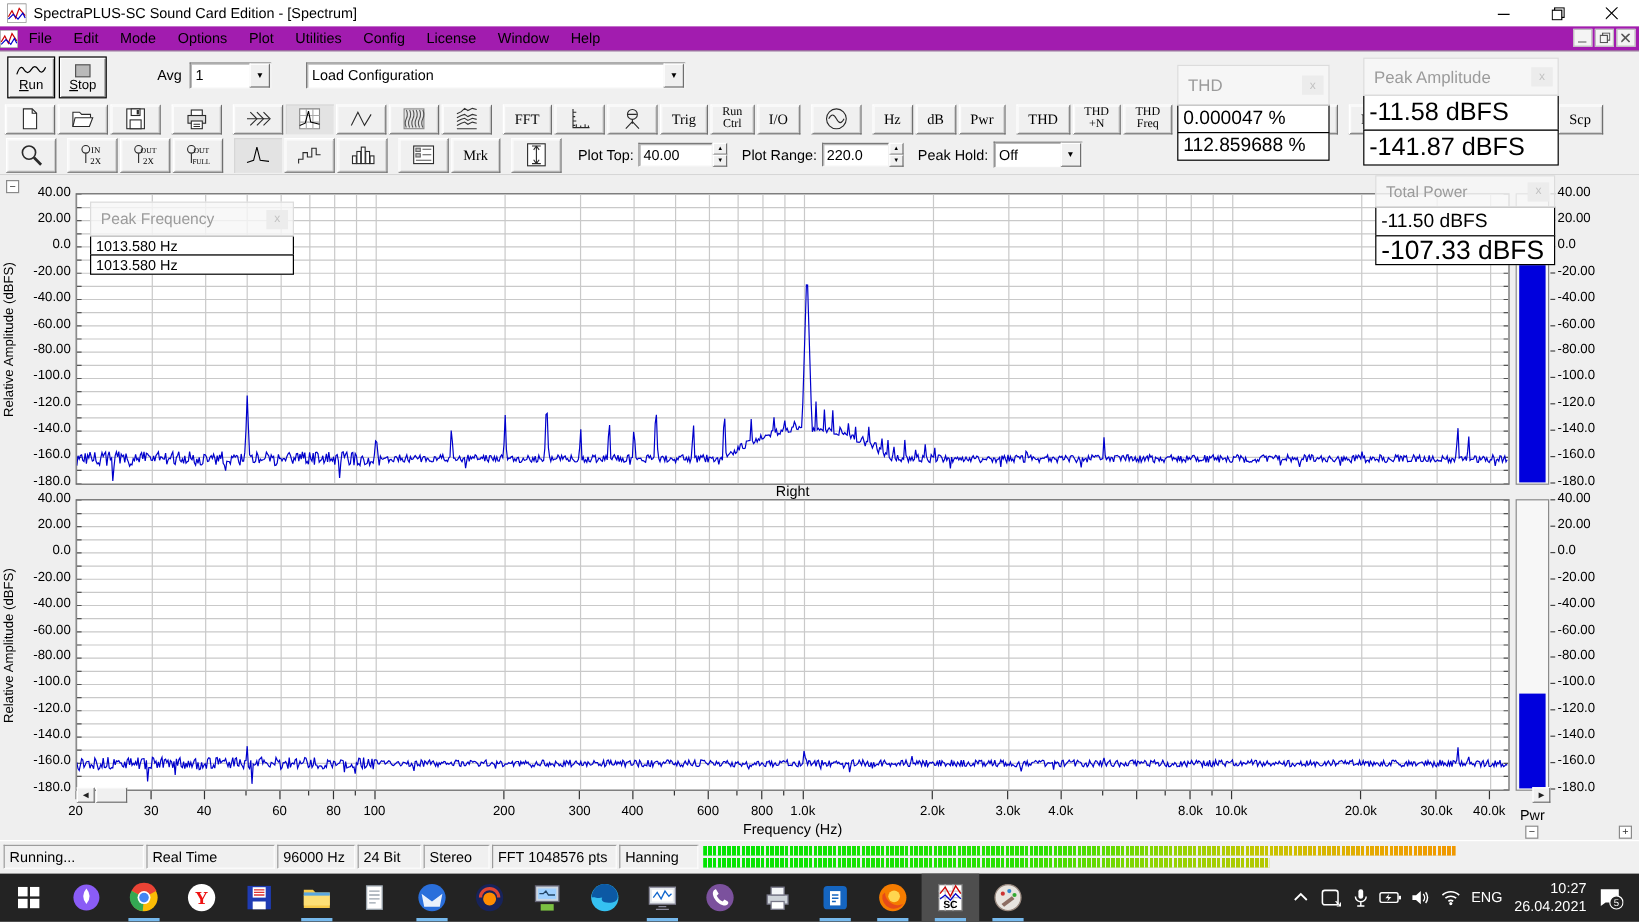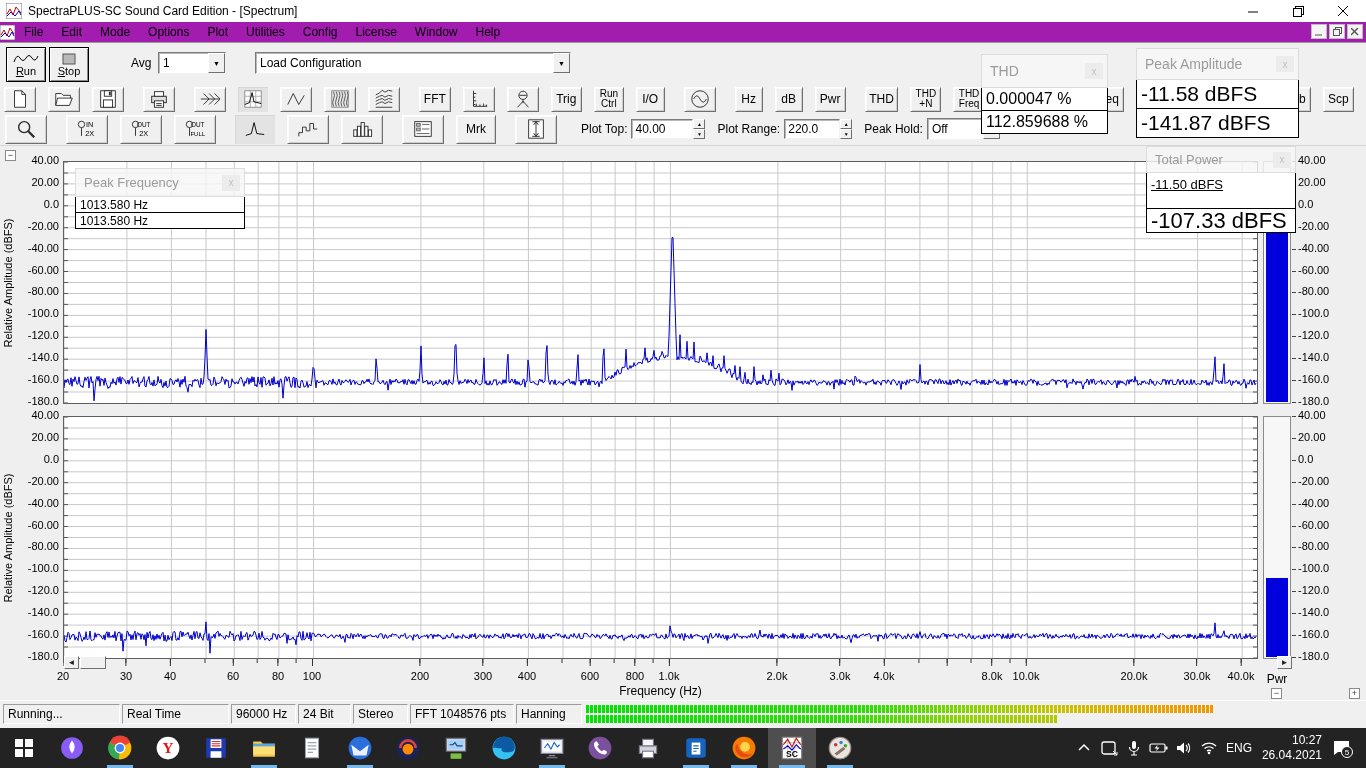--- a/index.html
+++ b/index.html
@@ -33,22 +33,22 @@
   .combo { position:absolute; background:#fff; border:1px solid; border-color:#7a7a7a #f2f2f2 #f2f2f2 #7a7a7a;
            box-shadow:inset 1px 1px 0 #b9b9b9; display:flex; align-items:center; font-size:12px; }
   .combo .cval { flex:1; padding-left:4px; white-space:nowrap; overflow:hidden; }
   .combo .cbtn { width:17px; align-self:stretch; background:#f0f0f0; border:1px solid;
                  border-color:#ffffff #6f6f6f #6f6f6f #ffffff; font-size:7px;
                  display:flex; align-items:center; justify-content:center; }
   #toolbar2 { position:absolute; left:0; top:85px; width:1366px; height:28px; background:#f0f0f0;
               display:flex; align-items:center; padding-left:4px; }
   #toolbar3 { position:absolute; left:0; top:113px; width:1366px; height:33px; background:#f0f0f0;
               display:flex; align-items:center; padding-left:5px; border-bottom:1px solid #d6d6d6; }
-  .tbtn { height:25px; min-width:26px; margin-right:12px; display:flex; flex-direction:column;
-          align-items:center; justify-content:center; font-family:Liberation Sans, sans-serif;
+  .tbtn { height:25px; min-width:26px; margin-right:2px; display:flex; flex-direction:column;
+          align-items:center; justify-content:center; font-family:Liberation Serif, serif;
           font-size:12px; line-height:1; padding:0 9px; }
   .tbtn3 { height:29px; min-width:28px; }
   .tgap { margin-left:7px; }
   .tbtn .l2 { font-size:10px; line-height:1.0; }
   .fieldlbl { font-size:12px; margin:0 4px 0 12px; }
   .spinbox { background:#fff; border:1px solid; border-color:#7a7a7a #f2f2f2 #f2f2f2 #7a7a7a;
              box-shadow:inset 1px 1px 0 #b9b9b9; font-size:12px; padding:2px 3px; height:20px; }
   .spinner { width:12px; height:20px; display:flex; flex-direction:column; }
   .spinner div { flex:1; background:#f0f0f0; border:1px solid; border-color:#fff #6f6f6f #6f6f6f #fff;
                  font-size:5px; display:flex; align-items:center; justify-content:center; }
@@ -405,20 +405,21 @@
         <svg width="1193" height="241">
     <path d="M0.0 0 V241 M62.9 0 V241 M107.4 0 V241 M142.0 0 V241 M170.3 0 V241 M194.2 0 V241 M214.9 0 V241 M233.1 0 V241 M249.5 0 V241 M356.9 0 V241 M419.8 0 V241 M464.4 0 V241 M499.0 0 V241 M527.2 0 V241 M551.1 0 V241 M571.8 0 V241 M590.1 0 V241 M606.4 0 V241 M713.9 0 V241 M776.7 0 V241 M821.3 0 V241 M855.9 0 V241 M884.2 0 V241 M908.0 0 V241 M928.7 0 V241 M947.0 0 V241 M963.3 0 V241 M1070.8 0 V241 M1133.6 0 V241 M1178.2 0 V241 M0 11.0 H1193 M0 21.9 H1193 M0 32.9 H1193 M0 43.8 H1193 M0 54.8 H1193 M0 65.7 H1193 M0 76.7 H1193 M0 87.6 H1193 M0 98.6 H1193 M0 109.5 H1193 M0 120.5 H1193 M0 131.5 H1193 M0 142.4 H1193 M0 153.4 H1193 M0 164.3 H1193 M0 175.3 H1193 M0 186.2 H1193 M0 197.2 H1193 M0 208.1 H1193 M0 219.1 H1193 M0 230.0 H1193 " stroke="#c9c9c9" fill="none"></path>
     <path d="M0 0.0 h4 M1193 0.0 h-4 M0 11.0 h4 M1193 11.0 h-4 M0 21.9 h4 M1193 21.9 h-4 M0 32.9 h4 M1193 32.9 h-4 M0 43.8 h4 M1193 43.8 h-4 M0 54.8 h4 M1193 54.8 h-4 M0 65.7 h4 M1193 65.7 h-4 M0 76.7 h4 M1193 76.7 h-4 M0 87.6 h4 M1193 87.6 h-4 M0 98.6 h4 M1193 98.6 h-4 M0 109.5 h4 M1193 109.5 h-4 M0 120.5 h4 M1193 120.5 h-4 M0 131.5 h4 M1193 131.5 h-4 M0 142.4 h4 M1193 142.4 h-4 M0 153.4 h4 M1193 153.4 h-4 M0 164.3 h4 M1193 164.3 h-4 M0 175.3 h4 M1193 175.3 h-4 M0 186.2 h4 M1193 186.2 h-4 M0 197.2 h4 M1193 197.2 h-4 M0 208.1 h4 M1193 208.1 h-4 M0 219.1 h4 M1193 219.1 h-4 M0 230.0 h4 M1193 230.0 h-4 M0 241.0 h4 M1193 241.0 h-4 " stroke="#555" fill="none"></path>
     <path d="M0 226.0L1 217.8L2 220.6L3 217.5L4 217.1L5 221.7L6 222.6L7 215.7L8 224.3L9 217.1L10 219.6L11 214.7L12 218.7L13 222.3L14 221.7L15 214.9L16 222.2L17 224.5L18 223.8L19 225.6L20 219.6L21 215.2L22 218.4L23 216.2L24 214.7L25 226.0L26 217.5L27 214.5L28 221.0L29 219.6L30 238.8L31 227.2L32 217.6L33 214.4L34 218.7L35 214.3L36 224.2L37 216.5L38 218.3L39 217.4L40 223.4L41 216.0L42 220.5L43 223.1L44 226.5L45 224.8L46 225.4L47 220.2L48 221.8L49 216.6L50 221.2L51 219.9L52 223.1L53 216.9L54 215.2L55 220.5L56 214.6L57 222.1L58 215.6L59 216.2L60 217.8L61 218.3L62 221.5L63 221.6L64 218.0L65 222.3L66 217.6L67 216.3L68 214.5L69 221.5L70 218.7L71 219.1L72 220.4L73 220.6L74 215.6L75 224.9L76 221.5L77 219.8L78 220.3L79 216.7L80 214.6L81 224.1L82 225.1L83 219.1L84 217.6L85 214.5L86 221.6L87 222.9L88 220.4L89 224.1L90 217.9L91 223.9L92 222.8L93 222.3L94 214.4L95 220.0L96 221.1L97 217.3L98 223.7L99 225.7L100 220.4L101 224.1L102 219.1L103 225.3L104 225.4L105 224.3L106 216.7L107 216.9L108 218.6L109 222.5L110 222.2L111 219.0L112 217.7L113 220.0L114 216.5L115 219.7L116 225.2L117 217.7L118 222.4L119 217.1L120 220.3L121 214.3L122 224.1L123 225.6L124 230.2L125 222.4L126 222.6L127 222.6L128 224.7L129 218.2L130 219.3L131 217.2L132 219.0L133 217.6L134 218.1L135 223.1L136 225.7L137 216.3L138 222.2L139 222.2L140 215.0L141 196.0L142 167.5L143 194.0L144 217.0L145 218.3L146 217.4L147 223.2L148 223.4L149 222.3L150 215.0L151 217.5L152 223.8L153 220.6L154 221.8L155 221.1L156 220.9L157 219.7L158 214.7L159 216.4L160 217.9L161 222.5L162 217.1L163 219.3L164 218.3L165 225.9L166 225.6L167 223.9L168 216.7L169 220.1L170 219.9L171 222.1L172 220.2L173 220.2L174 222.0L175 218.6L176 216.4L177 215.2L178 217.4L179 221.1L180 224.3L181 219.4L182 221.3L183 216.2L184 215.9L185 222.3L186 216.5L187 220.6L188 214.6L189 220.0L190 215.1L191 223.9L192 222.5L193 224.9L194 214.9L195 220.5L196 222.3L197 215.5L198 225.3L199 215.1L200 214.8L201 216.2L202 223.2L203 221.8L204 221.2L205 217.8L206 223.9L207 221.7L208 216.2L209 223.0L210 214.7L211 222.2L212 220.5L213 222.1L214 218.6L215 225.2L216 217.7L217 216.8L218 222.1L219 236.2L220 223.6L221 215.0L222 214.5L223 219.1L224 216.5L225 214.8L226 220.6L227 225.4L228 224.5L229 215.6L230 215.1L231 225.7L232 215.9L233 217.7L234 225.3L235 224.4L236 226.0L237 219.3L238 218.1L239 220.7L240 225.1L241 224.6L242 224.0L243 219.5L244 225.6L245 222.8L246 222.8L247 224.0L248 217.0L249 205.4L250 206.5L251 216.9L252 225.9L253 218.1L254 220.2L255 220.8L256 219.9L257 219.8L258 219.0L259 218.7L260 223.3L261 221.0L262 220.9L263 222.2L264 222.7L265 218.8L266 218.4L267 219.7L268 222.4L269 216.9L270 221.4L271 219.9L272 222.6L273 223.0L274 219.6L275 217.0L276 221.6L277 223.1L278 218.5L279 220.7L280 220.6L281 219.2L282 217.7L283 219.0L284 220.4L285 219.5L286 217.4L287 223.0L288 219.9L289 218.4L290 218.4L291 222.4L292 219.8L293 220.4L294 222.3L295 222.3L296 222.9L297 222.6L298 218.6L299 218.8L300 221.7L301 220.0L302 219.9L303 217.2L304 219.9L305 216.9L306 220.9L307 222.1L308 221.6L309 222.6L310 219.6L311 218.7L312 196.8L313 206.3L314 219.7L315 219.7L316 221.7L317 221.4L318 220.0L319 218.2L320 221.3L321 222.7L322 220.1L323 219.5L324 228.2L325 221.6L326 217.1L327 222.5L328 218.5L329 220.3L330 218.6L331 219.9L332 217.0L333 217.9L334 221.0L335 220.5L336 220.8L337 219.1L338 220.1L339 217.6L340 222.3L341 217.3L342 221.4L343 222.9L344 217.8L345 217.7L346 219.8L347 221.7L348 218.4L349 222.2L350 218.7L351 222.1L352 222.2L353 218.6L354 217.1L355 219.3L356 208.2L357 183.9L358 212.4L359 221.1L360 219.6L361 220.0L362 218.7L363 218.3L364 222.4L365 220.3L366 222.2L367 219.5L368 219.1L369 223.4L370 223.4L371 222.1L372 219.7L373 221.6L374 221.3L375 220.8L376 217.7L377 219.6L378 222.1L379 223.1L380 219.4L381 222.0L382 218.1L383 223.1L384 222.7L385 217.5L386 220.5L387 220.5L388 222.4L389 221.7L390 211.9L391 183.4L392 182.5L393 211.0L394 218.7L395 222.5L396 218.7L397 221.4L398 220.5L399 220.6L400 219.9L401 217.2L402 218.6L403 221.6L404 217.5L405 220.6L406 218.6L407 218.0L408 221.0L409 220.3L410 222.4L411 222.1L412 217.4L413 220.5L414 221.4L415 222.7L416 222.9L417 222.6L418 220.8L419 211.7L420 195.8L421 221.6L422 218.8L423 223.1L424 221.2L425 223.2L426 218.8L427 222.5L428 222.8L429 220.4L430 217.4L431 218.5L432 217.4L433 223.3L434 222.0L435 219.9L436 220.1L437 221.8L438 222.4L439 217.7L440 221.3L441 217.7L442 221.3L443 202.1L444 192.2L445 220.0L446 221.1L447 218.3L448 216.9L449 219.6L450 221.3L451 217.2L452 222.6L453 219.2L454 222.4L455 219.9L456 223.1L457 222.7L458 222.2L459 217.5L460 217.1L461 225.2L462 219.4L463 219.3L464 197.9L465 205.2L466 219.5L467 220.9L468 220.0L469 220.0L470 219.8L471 221.9L472 221.8L473 222.6L474 223.2L475 217.9L476 217.1L477 219.5L478 217.7L479 220.8L480 220.4L481 218.6L482 191.0L483 183.6L484 212.1L485 220.1L486 222.6L487 219.0L488 218.2L489 219.2L490 222.4L491 217.7L492 223.0L493 222.3L494 221.2L495 219.5L496 220.2L497 221.7L498 220.8L499 223.4L500 219.8L501 221.1L502 218.3L503 218.7L504 217.5L505 217.0L506 221.1L507 221.4L508 219.2L509 222.3L510 219.1L511 223.3L512 219.9L513 206.1L514 192.6L515 219.1L516 218.0L517 223.3L518 217.8L519 221.1L520 217.7L521 219.1L522 217.0L523 220.0L524 223.0L525 217.0L526 223.2L527 218.9L528 219.1L529 219.8L530 218.9L531 222.8L532 221.9L533 219.8L534 219.5L535 224.9L536 220.3L537 219.1L538 221.6L539 194.4L540 186.9L541 215.3L542 218.6L543 217.0L544 216.1L545 214.4L546 215.4L547 217.0L548 213.2L549 215.8L550 214.9L551 210.1L552 213.3L553 208.2L554 207.7L555 211.6L556 211.9L557 211.4L558 205.6L559 205.5L560 205.2L561 205.0L562 187.1L563 205.2L564 207.6L565 206.4L566 203.5L567 206.3L568 203.7L569 204.9L570 200.6L571 203.8L572 203.5L573 202.5L574 200.7L575 200.8L576 200.6L577 200.5L578 202.0L579 197.2L580 196.8L581 185.8L582 198.4L583 195.8L584 200.6L585 199.1L586 199.8L587 196.5L588 197.4L589 194.3L590 188.4L591 196.6L592 195.0L593 198.2L594 198.0L595 197.9L596 194.0L597 193.8L598 189.4L599 191.8L600 195.7L601 195.9L602 193.4L603 194.4L604 194.2L605 174.1L606 141.3L607 108.4L608 75.5L609 75.6L610 108.5L611 141.4L612 174.2L613 197.8L614 194.8L615 197.5L616 172.7L617 196.1L618 194.9L619 196.5L620 195.3L621 196.1L622 197.1L623 179.3L624 196.0L625 198.4L626 196.0L627 194.5L628 196.1L629 197.1L630 180.0L631 199.6L632 199.8L633 199.6L634 200.3L635 200.7L636 194.1L637 195.9L638 199.1L639 199.9L640 198.5L641 199.9L642 200.6L643 190.8L644 199.7L645 203.3L646 200.5L647 200.5L648 204.2L649 193.7L650 206.3L651 206.5L652 206.7L653 206.0L654 203.4L655 201.9L656 205.7L657 209.8L658 205.8L659 206.0L660 193.7L661 206.6L662 208.4L663 211.3L664 208.9L665 206.9L666 207.2L667 212.8L668 215.7L669 211.2L670 212.1L671 203.5L672 215.0L673 218.2L674 215.4L675 216.4L676 204.7L677 219.0L678 220.7L679 221.9L680 216.9L681 210.4L682 220.2L683 221.9L684 217.2L685 221.4L686 221.1L687 222.7L688 219.7L689 220.6L690 204.6L691 217.4L692 219.3L693 223.0L694 219.1L695 221.6L696 218.7L697 222.0L698 220.7L699 212.8L700 218.8L701 217.0L702 222.2L703 222.0L704 222.9L705 217.7L706 219.0L707 208.2L708 218.1L709 221.1L710 222.9L711 223.5L712 216.9L713 218.5L714 219.0L715 211.1L716 222.8L717 221.8L718 217.2L719 217.2L720 218.0L721 219.7L722 222.9L723 221.1L724 217.8L725 221.7L726 219.4L727 220.1L728 228.4L729 218.9L730 223.2L731 220.6L732 219.3L733 220.4L734 219.0L735 221.3L736 219.6L737 221.3L738 219.0L739 222.5L740 221.2L741 218.9L742 221.0L743 221.9L744 219.6L745 222.6L746 219.3L747 217.8L748 220.1L749 220.0L750 218.0L751 218.5L752 221.1L753 223.4L754 222.5L755 220.1L756 221.0L757 220.7L758 221.2L759 219.1L760 218.7L761 220.0L762 220.3L763 223.1L764 219.6L765 219.9L766 223.3L767 220.8L768 220.6L769 219.2L770 227.1L771 217.7L772 220.5L773 217.7L774 220.9L775 223.4L776 217.0L777 222.4L778 218.4L779 221.9L780 220.5L781 223.1L782 218.3L783 217.4L784 218.6L785 218.6L786 220.3L787 217.9L788 217.9L789 223.1L790 223.1L791 214.1L792 215.3L793 219.4L794 218.8L795 217.3L796 221.3L797 218.6L798 219.6L799 220.7L800 221.0L801 220.1L802 223.2L803 220.1L804 220.2L805 219.6L806 220.1L807 218.8L808 219.1L809 217.2L810 222.2L811 219.9L812 222.6L813 219.2L814 219.0L815 220.5L816 220.4L817 223.3L818 219.5L819 218.1L820 219.1L821 218.2L822 221.3L823 220.7L824 217.7L825 219.2L826 220.3L827 222.7L828 218.4L829 217.7L830 217.8L831 219.4L832 221.3L833 223.3L834 221.4L835 218.9L836 221.5L837 227.5L838 219.3L839 222.0L840 220.4L841 219.9L842 223.2L843 217.8L844 220.6L845 221.2L846 217.2L847 218.2L848 219.0L849 217.6L850 218.2L851 217.4L852 218.4L853 221.1L854 220.6L855 220.2L856 202.5L857 217.6L858 221.0L859 219.7L860 218.9L861 222.2L862 219.1L863 219.6L864 222.9L865 217.9L866 217.8L867 217.5L868 218.3L869 218.8L870 221.9L871 218.1L872 217.6L873 219.9L874 221.6L875 217.2L876 217.0L877 221.9L878 218.9L879 218.6L880 221.9L881 221.2L882 218.7L883 222.4L884 220.5L885 222.9L886 217.6L887 223.1L888 220.5L889 218.6L890 222.0L891 219.2L892 218.0L893 221.4L894 217.0L895 218.9L896 218.0L897 222.6L898 223.5L899 219.0L900 220.0L901 220.0L902 222.2L903 219.2L904 221.8L905 221.0L906 223.3L907 220.3L908 219.5L909 218.7L910 218.7L911 218.7L912 217.2L913 221.3L914 219.2L915 220.5L916 220.0L917 222.5L918 218.0L919 222.2L920 218.1L921 223.0L922 220.7L923 221.5L924 223.0L925 217.7L926 221.1L927 219.2L928 220.8L929 219.3L930 217.7L931 217.5L932 219.2L933 222.1L934 219.4L935 222.7L936 221.6L937 222.0L938 221.4L939 221.3L940 217.3L941 223.4L942 218.1L943 223.4L944 218.4L945 219.6L946 218.3L947 217.0L948 221.2L949 219.6L950 221.2L951 218.3L952 223.4L953 217.8L954 219.2L955 220.9L956 220.0L957 219.6L958 222.6L959 218.5L960 220.7L961 222.8L962 223.3L963 222.7L964 218.5L965 219.1L966 218.9L967 216.9L968 217.9L969 221.4L970 217.7L971 219.2L972 219.8L973 223.6L974 219.2L975 222.4L976 222.3L977 223.3L978 222.7L979 223.0L980 221.6L981 221.7L982 220.8L983 223.2L984 221.0L985 222.4L986 219.4L987 218.4L988 217.7L989 217.2L990 219.1L991 218.1L992 222.6L993 218.6L994 218.2L995 218.5L996 218.7L997 220.2L998 219.1L999 217.5L1000 218.2L1001 220.9L1002 217.6L1003 225.8L1004 221.9L1005 220.7L1006 221.2L1007 220.3L1008 221.6L1009 216.9L1010 219.8L1011 219.7L1012 222.8L1013 219.1L1014 220.9L1015 219.5L1016 221.1L1017 219.4L1018 222.8L1019 227.1L1020 222.5L1021 220.4L1022 221.0L1023 217.0L1024 218.0L1025 222.9L1026 218.6L1027 217.2L1028 221.5L1029 217.0L1030 217.5L1031 222.3L1032 222.4L1033 220.6L1034 219.3L1035 220.4L1036 219.5L1037 217.8L1038 222.4L1039 219.8L1040 220.4L1041 222.5L1042 222.8L1043 219.3L1044 218.1L1045 220.1L1046 220.4L1047 222.2L1048 222.8L1049 221.3L1050 219.9L1051 218.5L1052 221.0L1053 226.0L1054 218.6L1055 222.6L1056 218.6L1057 221.1L1058 219.2L1059 221.4L1060 220.6L1061 222.2L1062 223.5L1063 218.4L1064 217.8L1065 222.2L1066 217.6L1067 219.8L1068 217.2L1069 218.3L1070 220.3L1071 214.4L1072 219.5L1073 218.1L1074 223.3L1075 221.8L1076 221.5L1077 223.1L1078 219.1L1079 221.1L1080 218.9L1081 219.4L1082 221.7L1083 220.6L1084 221.0L1085 222.7L1086 217.0L1087 217.6L1088 221.5L1089 219.2L1090 222.9L1091 223.4L1092 222.6L1093 219.4L1094 220.5L1095 221.1L1096 222.0L1097 222.7L1098 220.7L1099 217.1L1100 218.7L1101 217.3L1102 222.7L1103 218.1L1104 218.6L1105 222.5L1106 217.8L1107 218.7L1108 217.7L1109 222.8L1110 222.5L1111 222.5L1112 222.5L1113 220.0L1114 217.1L1115 218.9L1116 222.9L1117 218.8L1118 219.9L1119 217.4L1120 222.3L1121 222.7L1122 222.2L1123 218.6L1124 221.5L1125 222.5L1126 222.3L1127 217.4L1128 222.7L1129 221.2L1130 218.1L1131 221.2L1132 222.7L1133 222.2L1134 221.2L1135 222.3L1136 221.9L1137 222.4L1138 218.0L1139 219.8L1140 220.5L1141 220.7L1142 218.1L1143 223.2L1144 220.5L1145 223.4L1146 220.0L1147 220.4L1148 222.7L1149 218.9L1150 208.3L1151 194.8L1152 219.6L1153 218.8L1154 218.6L1155 221.7L1156 220.5L1157 218.8L1158 221.9L1159 214.6L1160 201.7L1161 221.7L1162 220.7L1163 220.8L1164 220.5L1165 218.0L1166 218.2L1167 223.2L1168 223.3L1169 218.9L1170 221.2L1171 220.2L1172 218.3L1173 219.2L1174 222.1L1175 219.5L1176 222.5L1177 223.4L1178 221.1L1179 221.2L1180 217.1L1181 219.3L1182 226.3L1183 221.5L1184 220.7L1185 222.3L1186 217.9L1187 218.2L1188 223.1L1189 220.5L1190 218.1L1191 222.8L1192 221.1" stroke="#0000cc" fill="none" stroke-width="1"></path>
         </svg>
       </div>
     <div class="pwrcol" style="top:15px;">
         <div class="pwrbar" id="pwrL" style="top: 56px; height: 184px;"></div>
       </div>
 
+    <div class="plot-title" style="top:256px;">Right</div>
     <div id="svgR" class="plotsvg" style="top:270px;">
         <svg width="1193" height="241">
     <path d="M0.0 0 V241 M62.9 0 V241 M107.4 0 V241 M142.0 0 V241 M170.3 0 V241 M194.2 0 V241 M214.9 0 V241 M233.1 0 V241 M249.5 0 V241 M356.9 0 V241 M419.8 0 V241 M464.4 0 V241 M499.0 0 V241 M527.2 0 V241 M551.1 0 V241 M571.8 0 V241 M590.1 0 V241 M606.4 0 V241 M713.9 0 V241 M776.7 0 V241 M821.3 0 V241 M855.9 0 V241 M884.2 0 V241 M908.0 0 V241 M928.7 0 V241 M947.0 0 V241 M963.3 0 V241 M1070.8 0 V241 M1133.6 0 V241 M1178.2 0 V241 M0 11.0 H1193 M0 21.9 H1193 M0 32.9 H1193 M0 43.8 H1193 M0 54.8 H1193 M0 65.7 H1193 M0 76.7 H1193 M0 87.6 H1193 M0 98.6 H1193 M0 109.5 H1193 M0 120.5 H1193 M0 131.5 H1193 M0 142.4 H1193 M0 153.4 H1193 M0 164.3 H1193 M0 175.3 H1193 M0 186.2 H1193 M0 197.2 H1193 M0 208.1 H1193 M0 219.1 H1193 M0 230.0 H1193 " stroke="#c9c9c9" fill="none"></path>
     <path d="M0 0.0 h4 M1193 0.0 h-4 M0 11.0 h4 M1193 11.0 h-4 M0 21.9 h4 M1193 21.9 h-4 M0 32.9 h4 M1193 32.9 h-4 M0 43.8 h4 M1193 43.8 h-4 M0 54.8 h4 M1193 54.8 h-4 M0 65.7 h4 M1193 65.7 h-4 M0 76.7 h4 M1193 76.7 h-4 M0 87.6 h4 M1193 87.6 h-4 M0 98.6 h4 M1193 98.6 h-4 M0 109.5 h4 M1193 109.5 h-4 M0 120.5 h4 M1193 120.5 h-4 M0 131.5 h4 M1193 131.5 h-4 M0 142.4 h4 M1193 142.4 h-4 M0 153.4 h4 M1193 153.4 h-4 M0 164.3 h4 M1193 164.3 h-4 M0 175.3 h4 M1193 175.3 h-4 M0 186.2 h4 M1193 186.2 h-4 M0 197.2 h4 M1193 197.2 h-4 M0 208.1 h4 M1193 208.1 h-4 M0 219.1 h4 M1193 219.1 h-4 M0 230.0 h4 M1193 230.0 h-4 M0 241.0 h4 M1193 241.0 h-4 " stroke="#555" fill="none"></path>
     <path d="M0 218.4L1 223.5L2 225.1L3 220.6L4 215.3L5 216.4L6 222.5L7 220.5L8 217.9L9 217.6L10 217.5L11 223.2L12 220.1L13 221.0L14 223.6L15 214.8L16 216.8L17 220.5L18 224.3L19 223.4L20 220.0L21 222.5L22 214.7L23 222.5L24 222.6L25 221.5L26 214.0L27 222.9L28 223.7L29 222.7L30 222.8L31 215.7L32 220.4L33 217.1L34 217.6L35 216.9L36 218.7L37 218.7L38 221.4L39 222.1L40 217.8L41 223.1L42 216.3L43 214.7L44 220.5L45 215.0L46 220.7L47 219.1L48 220.4L49 217.8L50 220.9L51 214.4L52 223.8L53 219.0L54 215.6L55 215.3L56 215.2L57 223.9L58 216.6L59 234.2L60 222.7L61 222.7L62 223.3L63 214.1L64 214.7L65 218.8L66 217.2L67 222.9L68 217.8L69 222.5L70 216.5L71 214.1L72 222.8L73 216.3L74 215.7L75 218.3L76 216.6L77 222.3L78 216.8L79 217.9L80 222.8L81 217.5L82 228.8L83 215.3L84 221.1L85 216.2L86 214.5L87 221.7L88 222.6L89 217.7L90 223.6L91 218.9L92 222.4L93 217.0L94 221.5L95 218.2L96 222.2L97 219.2L98 216.4L99 215.3L100 223.9L101 218.2L102 224.4L103 223.9L104 218.3L105 222.8L106 220.6L107 219.5L108 223.5L109 215.8L110 214.4L111 215.0L112 223.1L113 223.1L114 220.5L115 223.1L116 214.6L117 214.3L118 219.9L119 215.0L120 218.7L121 217.6L122 216.8L123 217.2L124 215.2L125 218.9L126 221.7L127 217.9L128 223.0L129 218.6L130 214.4L131 221.7L132 215.3L133 214.5L134 221.0L135 221.5L136 215.8L137 219.7L138 221.3L139 223.4L140 217.0L141 216.7L142 204.8L143 222.0L144 223.5L145 216.6L146 236.2L147 219.7L148 220.6L149 220.0L150 217.1L151 221.4L152 215.9L153 215.1L154 214.1L155 219.3L156 216.4L157 218.6L158 218.6L159 219.7L160 221.5L161 222.2L162 218.3L163 218.9L164 219.6L165 220.5L166 214.3L167 216.4L168 218.0L169 216.6L170 224.0L171 222.7L172 218.6L173 218.7L174 217.6L175 219.5L176 223.6L177 214.4L178 222.5L179 219.4L180 218.8L181 219.8L182 216.3L183 215.5L184 223.1L185 220.6L186 217.3L187 219.4L188 219.1L189 218.0L190 214.4L191 214.8L192 218.2L193 222.5L194 221.6L195 216.2L196 222.5L197 220.7L198 214.4L199 220.4L200 220.5L201 223.2L202 221.3L203 221.2L204 221.6L205 223.7L206 223.4L207 220.9L208 222.4L209 216.3L210 217.6L211 216.9L212 220.2L213 222.5L214 217.4L215 217.7L216 220.9L217 220.2L218 219.2L219 218.9L220 216.3L221 216.5L222 217.0L223 226.4L224 217.7L225 222.9L226 222.6L227 222.0L228 221.9L229 220.0L230 222.6L231 222.2L232 227.8L233 218.7L234 220.0L235 214.9L236 215.1L237 221.4L238 223.4L239 214.3L240 223.1L241 222.2L242 220.5L243 215.7L244 220.5L245 222.0L246 215.3L247 223.9L248 216.3L249 216.2L250 216.5L251 219.4L252 219.7L253 218.1L254 216.9L255 217.5L256 217.2L257 219.7L258 219.0L259 218.0L260 217.0L261 217.6L262 219.6L263 220.6L264 221.0L265 219.9L266 219.1L267 218.1L268 217.8L269 219.9L270 221.2L271 220.3L272 218.1L273 218.4L274 218.9L275 219.7L276 217.3L277 221.6L278 221.3L279 219.2L280 221.3L281 225.4L282 217.6L283 217.3L284 221.1L285 220.2L286 221.4L287 216.3L288 217.5L289 221.8L290 217.2L291 218.2L292 219.9L293 217.7L294 216.4L295 219.9L296 217.9L297 217.1L298 219.3L299 221.5L300 218.7L301 221.8L302 218.7L303 220.0L304 218.3L305 218.8L306 217.6L307 217.8L308 219.9L309 219.1L310 219.9L311 219.2L312 218.3L313 220.6L314 220.9L315 217.9L316 216.5L317 217.2L318 216.8L319 221.2L320 221.6L321 217.7L322 218.0L323 221.0L324 221.1L325 219.2L326 218.1L327 219.9L328 216.8L329 217.1L330 218.2L331 217.5L332 217.6L333 218.4L334 219.4L335 221.4L336 220.9L337 218.0L338 218.5L339 219.1L340 217.4L341 216.3L342 221.2L343 221.3L344 220.9L345 219.4L346 218.4L347 219.5L348 220.1L349 223.4L350 217.5L351 219.3L352 219.2L353 217.3L354 218.1L355 221.8L356 221.2L357 219.6L358 219.8L359 219.6L360 218.4L361 219.2L362 219.2L363 217.6L364 221.4L365 218.8L366 217.8L367 217.6L368 217.6L369 221.7L370 217.5L371 219.5L372 218.0L373 219.6L374 217.1L375 219.1L376 218.1L377 220.3L378 220.4L379 222.3L380 220.5L381 221.9L382 219.8L383 217.8L384 220.3L385 220.2L386 221.1L387 219.2L388 216.4L389 216.6L390 220.4L391 221.4L392 219.4L393 221.6L394 218.4L395 220.4L396 219.4L397 220.2L398 221.6L399 217.4L400 218.9L401 219.2L402 221.1L403 219.9L404 221.3L405 221.8L406 217.5L407 220.8L408 217.0L409 218.1L410 220.0L411 216.3L412 221.9L413 220.5L414 220.1L415 218.3L416 217.2L417 218.9L418 219.5L419 220.4L420 217.5L421 220.9L422 220.7L423 218.1L424 218.2L425 221.4L426 217.8L427 219.1L428 220.5L429 220.3L430 219.5L431 216.9L432 218.6L433 218.6L434 218.5L435 220.9L436 219.8L437 221.3L438 219.7L439 216.7L440 221.9L441 220.7L442 216.7L443 216.3L444 219.6L445 216.7L446 220.1L447 220.6L448 220.1L449 217.3L450 220.0L451 218.0L452 219.4L453 217.7L454 220.8L455 216.5L456 217.7L457 221.9L458 218.4L459 218.1L460 217.7L461 216.9L462 220.6L463 220.6L464 219.8L465 216.6L466 216.9L467 219.8L468 221.9L469 216.6L470 218.2L471 221.4L472 221.9L473 220.5L474 220.6L475 221.2L476 216.5L477 221.2L478 221.7L479 216.6L480 221.9L481 218.9L482 217.9L483 217.4L484 217.4L485 220.0L486 218.7L487 221.6L488 219.3L489 217.9L490 219.1L491 217.9L492 216.3L493 216.6L494 218.9L495 216.6L496 217.6L497 219.8L498 220.2L499 218.7L500 221.1L501 217.4L502 219.5L503 221.6L504 220.4L505 221.9L506 219.1L507 217.3L508 219.3L509 220.3L510 216.4L511 218.8L512 220.6L513 221.1L514 218.8L515 216.5L516 221.2L517 221.6L518 221.7L519 221.1L520 216.3L521 216.5L522 216.8L523 216.6L524 218.4L525 219.2L526 220.3L527 219.0L528 216.9L529 218.1L530 218.4L531 220.5L532 220.6L533 217.4L534 219.4L535 218.3L536 221.5L537 220.9L538 219.1L539 217.6L540 217.6L541 218.8L542 216.8L543 219.1L544 219.8L545 221.6L546 218.3L547 221.8L548 222.0L549 218.2L550 219.0L551 217.7L552 219.9L553 219.9L554 221.5L555 219.1L556 219.9L557 219.6L558 217.8L559 221.8L560 223.6L561 220.6L562 221.7L563 220.1L564 220.4L565 218.7L566 220.3L567 217.6L568 217.5L569 221.0L570 220.2L571 218.6L572 219.7L573 221.3L574 221.7L575 217.8L576 218.1L577 217.1L578 220.5L579 217.6L580 221.9L581 220.0L582 218.7L583 220.6L584 220.8L585 220.4L586 217.3L587 218.5L588 217.6L589 216.9L590 217.8L591 218.1L592 216.3L593 220.9L594 220.8L595 220.6L596 221.0L597 218.3L598 218.2L599 220.2L600 221.5L601 221.9L602 216.9L603 221.3L604 220.4L605 219.1L606 208.8L607 214.0L608 216.3L609 220.4L610 217.0L611 217.2L612 220.9L613 219.6L614 218.5L615 217.0L616 221.7L617 217.3L618 216.5L619 221.0L620 223.5L621 216.4L622 220.3L623 218.8L624 218.8L625 221.5L626 220.9L627 216.8L628 221.6L629 219.0L630 219.1L631 217.9L632 218.3L633 217.2L634 219.2L635 218.1L636 219.6L637 219.9L638 219.2L639 223.0L640 221.2L641 218.7L642 219.5L643 218.8L644 226.4L645 221.1L646 216.8L647 216.3L648 221.1L649 220.9L650 220.2L651 219.2L652 216.5L653 218.5L654 220.6L655 216.3L656 218.5L657 221.2L658 219.1L659 217.6L660 221.3L661 221.7L662 218.3L663 223.4L664 218.2L665 221.6L666 220.5L667 219.9L668 220.4L669 217.9L670 216.5L671 221.6L672 218.2L673 216.6L674 218.6L675 219.8L676 219.9L677 219.2L678 221.6L679 219.1L680 219.9L681 220.0L682 219.4L683 221.3L684 219.3L685 218.7L686 220.6L687 217.0L688 216.7L689 220.5L690 219.5L691 216.5L692 219.5L693 221.6L694 221.6L695 217.9L696 213.0L697 219.4L698 218.9L699 220.3L700 217.1L701 219.4L702 216.9L703 218.3L704 221.3L705 216.9L706 218.7L707 221.8L708 216.4L709 221.7L710 219.6L711 218.3L712 219.0L713 218.0L714 218.8L715 220.8L716 220.7L717 217.7L718 220.7L719 216.5L720 221.5L721 216.9L722 218.4L723 218.6L724 221.4L725 219.9L726 219.3L727 219.8L728 221.1L729 216.3L730 221.5L731 217.9L732 220.2L733 221.7L734 218.1L735 219.5L736 221.3L737 216.5L738 221.9L739 216.4L740 221.4L741 221.6L742 219.8L743 218.0L744 220.3L745 221.3L746 220.9L747 219.1L748 221.2L749 216.6L750 217.6L751 219.5L752 216.7L753 217.2L754 216.6L755 221.2L756 218.4L757 221.4L758 220.0L759 218.9L760 217.0L761 219.3L762 216.8L763 221.0L764 220.0L765 216.5L766 221.0L767 221.8L768 219.6L769 219.2L770 216.3L771 218.2L772 216.7L773 221.8L774 218.6L775 221.1L776 219.8L777 220.9L778 218.1L779 221.2L780 220.2L781 221.0L782 221.8L783 221.8L784 219.3L785 217.9L786 221.6L787 225.7L788 221.4L789 218.2L790 217.6L791 220.5L792 217.2L793 221.3L794 219.7L795 220.7L796 218.4L797 218.2L798 218.0L799 216.8L800 217.7L801 218.9L802 217.0L803 218.0L804 217.2L805 216.5L806 217.0L807 221.7L808 220.5L809 218.9L810 218.6L811 219.1L812 218.8L813 218.5L814 224.3L815 217.5L816 219.3L817 218.0L818 218.8L819 221.5L820 221.9L821 216.9L822 216.6L823 221.5L824 220.1L825 218.8L826 217.8L827 216.4L828 218.0L829 218.0L830 217.4L831 216.4L832 221.7L833 218.5L834 216.6L835 218.0L836 218.0L837 218.8L838 221.4L839 221.9L840 219.7L841 218.8L842 221.9L843 220.6L844 216.7L845 219.0L846 219.9L847 221.9L848 218.8L849 216.9L850 217.3L851 219.0L852 220.8L853 216.6L854 221.4L855 218.2L856 214.6L857 219.0L858 221.2L859 218.6L860 217.7L861 216.6L862 220.5L863 221.5L864 221.6L865 219.4L866 217.5L867 216.8L868 219.8L869 221.8L870 218.6L871 219.5L872 220.1L873 221.2L874 218.5L875 221.0L876 221.1L877 218.2L878 217.0L879 216.7L880 216.3L881 219.5L882 217.0L883 221.7L884 217.2L885 217.7L886 219.4L887 217.8L888 218.8L889 218.6L890 216.7L891 217.8L892 220.8L893 220.4L894 221.5L895 216.9L896 217.7L897 218.2L898 216.5L899 219.6L900 218.5L901 218.4L902 221.3L903 220.6L904 219.1L905 216.6L906 218.9L907 221.0L908 221.7L909 218.5L910 221.9L911 221.8L912 220.9L913 219.4L914 220.5L915 218.5L916 219.5L917 221.9L918 221.4L919 221.7L920 217.4L921 221.3L922 218.9L923 217.6L924 220.2L925 221.9L926 217.5L927 219.2L928 219.3L929 216.8L930 218.9L931 220.3L932 218.8L933 216.7L934 218.6L935 217.1L936 217.9L937 219.0L938 221.9L939 216.8L940 220.8L941 221.0L942 218.5L943 221.7L944 216.5L945 221.2L946 221.9L947 217.9L948 220.7L949 216.4L950 219.6L951 220.7L952 216.9L953 217.9L954 216.6L955 219.6L956 219.7L957 221.5L958 217.8L959 217.5L960 218.5L961 218.2L962 217.7L963 216.3L964 220.5L965 221.0L966 219.3L967 221.1L968 220.9L969 219.5L970 217.5L971 220.9L972 218.5L973 218.9L974 219.7L975 219.4L976 217.1L977 218.6L978 218.2L979 216.3L980 220.1L981 218.2L982 216.6L983 216.7L984 221.5L985 219.3L986 217.4L987 219.7L988 221.5L989 218.6L990 221.0L991 219.5L992 217.2L993 219.7L994 219.3L995 221.2L996 220.0L997 218.9L998 220.3L999 218.2L1000 219.1L1001 219.6L1002 217.3L1003 218.9L1004 219.4L1005 220.0L1006 217.5L1007 221.4L1008 220.3L1009 216.9L1010 216.7L1011 221.9L1012 221.5L1013 219.1L1014 220.4L1015 221.5L1016 220.1L1017 219.1L1018 219.1L1019 220.0L1020 217.5L1021 221.0L1022 220.2L1023 220.1L1024 221.4L1025 216.8L1026 220.7L1027 220.0L1028 217.0L1029 220.4L1030 219.4L1031 218.0L1032 221.6L1033 218.1L1034 218.5L1035 219.8L1036 221.0L1037 221.3L1038 220.9L1039 219.8L1040 217.9L1041 220.8L1042 218.7L1043 217.1L1044 219.0L1045 220.9L1046 220.0L1047 216.3L1048 217.6L1049 221.1L1050 219.3L1051 219.7L1052 217.5L1053 217.4L1054 216.7L1055 217.8L1056 219.2L1057 216.9L1058 219.6L1059 218.4L1060 219.7L1061 217.1L1062 217.6L1063 216.4L1064 220.7L1065 220.3L1066 219.9L1067 219.3L1068 220.3L1069 216.8L1070 220.5L1071 219.9L1072 216.9L1073 220.3L1074 217.8L1075 218.5L1076 217.7L1077 221.8L1078 217.5L1079 219.2L1080 221.2L1081 218.1L1082 220.1L1083 218.7L1084 218.8L1085 220.4L1086 221.5L1087 218.4L1088 220.6L1089 216.9L1090 219.9L1091 221.3L1092 221.5L1093 220.4L1094 218.7L1095 220.8L1096 216.8L1097 216.5L1098 217.5L1099 216.6L1100 218.2L1101 218.7L1102 220.4L1103 220.2L1104 221.9L1105 220.9L1106 221.4L1107 219.1L1108 217.8L1109 221.6L1110 217.2L1111 219.9L1112 218.2L1113 220.9L1114 217.9L1115 218.1L1116 221.2L1117 220.1L1118 219.3L1119 218.6L1120 218.4L1121 217.9L1122 219.1L1123 220.9L1124 216.9L1125 221.0L1126 216.9L1127 219.8L1128 218.1L1129 219.7L1130 221.9L1131 217.8L1132 220.9L1133 221.9L1134 219.1L1135 220.9L1136 216.3L1137 221.1L1138 216.8L1139 220.8L1140 218.8L1141 220.4L1142 221.4L1143 217.5L1144 221.1L1145 217.1L1146 221.9L1147 216.8L1148 217.3L1149 218.8L1150 216.4L1151 205.8L1152 218.8L1153 221.1L1154 217.4L1155 221.0L1156 219.2L1157 220.9L1158 218.9L1159 216.8L1160 213.8L1161 219.6L1162 218.3L1163 220.2L1164 219.5L1165 221.5L1166 218.0L1167 217.2L1168 217.5L1169 217.9L1170 221.9L1171 218.2L1172 216.9L1173 221.7L1174 220.8L1175 218.2L1176 216.3L1177 221.6L1178 221.8L1179 220.9L1180 219.3L1181 221.7L1182 216.8L1183 221.1L1184 218.5L1185 219.6L1186 216.4L1187 221.8L1188 219.9L1189 221.8L1190 221.2L1191 219.9L1192 220.7" stroke="#0000cc" fill="none" stroke-width="1"></path>
         </svg>
       </div>
     <div class="pwrcol" style="top:270px;">
         <div class="pwrbar" id="pwrR" style="top: 161px; height: 79px;"></div>
       </div>
@@ -567,21 +568,21 @@
       </div>
     <div class="prow" style="height:30px; font-size:21px; line-height:28px;">-11.58 dBFS</div>
     <div class="prow" style="height:30px; font-size:21px; line-height:28px;">-141.87 dBFS</div>
   </div>
 
   <div class="fpanel" style="left:1146px; top:146px; width:150px;">
     <div class="ptitle" style="height:27px; font-size:13px;">
         <span>Total Power</span>
       <span class="pclose">x</span>
       </div>
-    <div class="prow" style="height:37px; font-size:13px; line-height:23px;text-decoration:underline;">-11.50 dBFS</div>
+    <div class="prow" style="height:25px; font-size:16px; line-height:23px;">-11.50 dBFS</div>
     <div class="prow" style="height:25px; font-size:22px; line-height:23px;">-107.33 dBFS</div>
   </div>
 
   <div id="statusbar">
       <div class="sseg" style="left: 3px; width: 117px;">Running...</div>
       <div class="sseg" style="left: 122px; width: 107px;">Real Time</div>
       <div class="sseg" style="left: 231px; width: 65px;">96000 Hz</div>
       <div class="sseg" style="left: 298px; width: 53px;">24 Bit</div>
       <div class="sseg" style="left: 353px; width: 55px;">Stereo</div>
       <div class="sseg" style="left: 410px; width: 104px;">FFT 1048576 pts</div>

